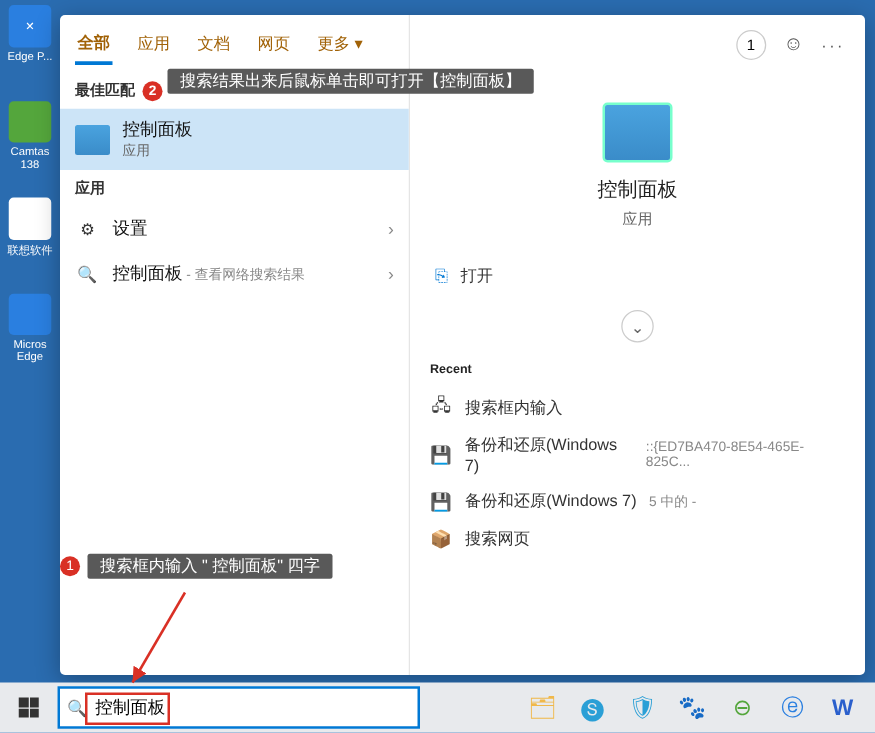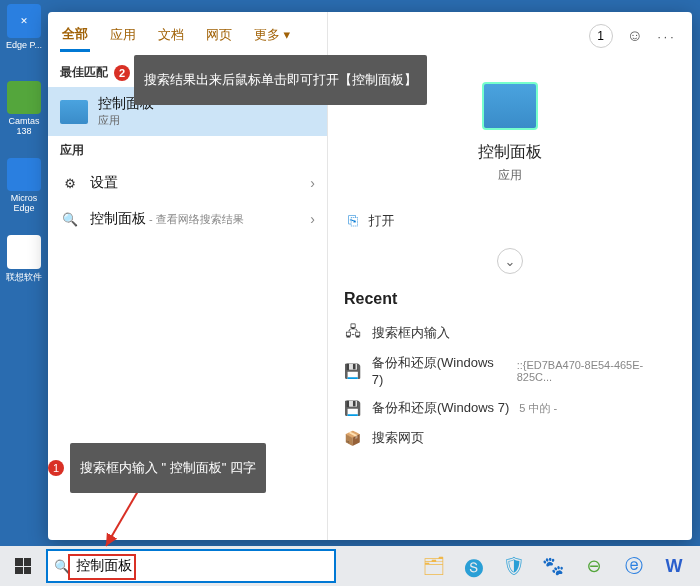--- a/index.html
+++ b/index.html
@@ -14,39 +14,39 @@
 .left-col { width: 280px; display: flex; flex-direction: column; border-right: 1px solid #e5e5e5; }
 .right-col { flex: 1; display: flex; flex-direction: column; padding: 20px 16px; }
 
 .tabs { display: flex; align-items: center; height: 46px; padding: 0 12px; gap: 18px; font-size: 13px; color: #a16207; }
 .tab { cursor: pointer; padding: 6px 2px; }
 .tab.active { font-weight: bold; border-bottom: 3px solid #0078d4; }
 .tab-badge { width: 24px; height: 24px; border: 1px solid #ccc; border-radius: 50%; display: flex; align-items: center; justify-content: center; font-size: 12px; }
 
 .section-hdr { padding: 6px 12px; font-size: 12px; font-weight: bold; color: #333; display: flex; align-items: center; gap: 6px; }
 
-.callout { position: absolute; background: #595959; color: #fff; font-size: 13px; padding: 16px 10px; border-radius: 2px; white-space: nowrap; z-index: 50; }
+.callout { position: absolute; background: #595959; color: #fff; font-size: 13px; padding: 1px 10px; border-radius: 2px; white-space: nowrap; z-index: 50; }
 .num-badge { width: 16px; height: 16px; border-radius: 50%; background: #d93025; color: #fff; font-size: 11px; display: inline-flex; align-items: center; justify-content: center; margin-right: 4px; }
 
 .result-item { display: flex; align-items: center; padding: 8px 12px; gap: 10px; cursor: pointer; }
 .result-item.selected { background: #cce4f7; }
 .result-item .chev { margin-left: auto; color: #888; font-size: 14px; }
 .result-item .ttl { font-size: 14px; color: #111; }
 .result-item .sub { font-size: 11px; color: #666; }
 .result-icon { width: 20px; height: 20px; display: flex; align-items: center; justify-content: center; color: #333; }
 .inline-sub { font-size: 11px; color: #888; }
 
 .detail-icon { width: 56px; height: 48px; margin: 10px auto 12px; background: linear-gradient(#4aa3df, #3a8cc9); border-radius: 4px; position: relative; border: 2px solid #7fc; }
 .detail-title { text-align: center; font-size: 16px; color: #222; }
 .detail-sub { text-align: center; font-size: 12px; color: #666; margin-top: 4px; }
 
 .open-row { display: flex; align-items: center; gap: 10px; padding: 10px 4px; margin-top: 18px; cursor: pointer; color: #333; font-size: 13px; }
 .expand-circle { width: 26px; height: 26px; border: 1px solid #ccc; border-radius: 50%; display: flex; align-items: center; justify-content: center; margin: 8px auto 0; cursor: pointer; color: #666; }
 
-.recent-hdr { font-size: 16px; font-weight: bold; color: #222; margin: 16px 0 10px; }
+.recent-hdr { font-size: 10px; font-weight: bold; color: #222; margin: 16px 0 10px; }
 .recent-item { display: flex; align-items: center; gap: 10px; padding: 6px 0; font-size: 13px; color: #333; cursor: pointer; }
 .recent-item .ri-ico { width: 18px; height: 18px; display:flex; align-items:center; justify-content:center; font-size:14px; }
 
 .taskbar { position: absolute; left: 0; bottom: 0; width: 700px; height: 40px; background: #e8eaed; display: flex; align-items: center; }
 .start-btn { width: 46px; height: 40px; display: flex; align-items: center; justify-content: center; cursor: pointer; }
 .win-logo { width: 16px; height: 16px; display: grid; grid-template: 1fr 1fr / 1fr 1fr; gap: 1px; }
 .win-logo div { background: #333; }
 
 .searchbox { flex: 0 0 290px; height: 34px; border: 2px solid #0078d4; background: #fff; display: flex; align-items: center; padding: 0 6px; gap: 6px; }
 .searchbox input { flex: 1; border: none; outline: none; font-size: 14px; font-family: inherit; }
@@ -64,27 +64,27 @@
   <div class="desktop-icon">
       <div class="ico" style="background:#2a7fe0;color:#fff">✕</div>
       <span>Edge P...</span>
     </div>
   <div class="desktop-icon">
       <div class="ico" style="background:#54a63c"></div>
       <span>Camtas
 138</span>
     </div>
   <div class="desktop-icon">
+      <div class="ico" style="background:#fff"></div>
+      <span>联想软件</span>
+    </div>
+  <div class="desktop-icon">
       <div class="ico" style="background:#2a7fe0"></div>
       <span>Micros
 Edge</span>
-    </div>
-  <div class="desktop-icon">
-      <div class="ico" style="background:#fff"></div>
-      <span>联想软件</span>
     </div>
 </div>
 
 <div class="search-panel">
   <div class="left-col">
     <div class="tabs">
       <span class="tab active">全部</span>
       <span class="tab">应用</span>
       <span class="tab">文档</span>
       <span class="tab">网页</span>

